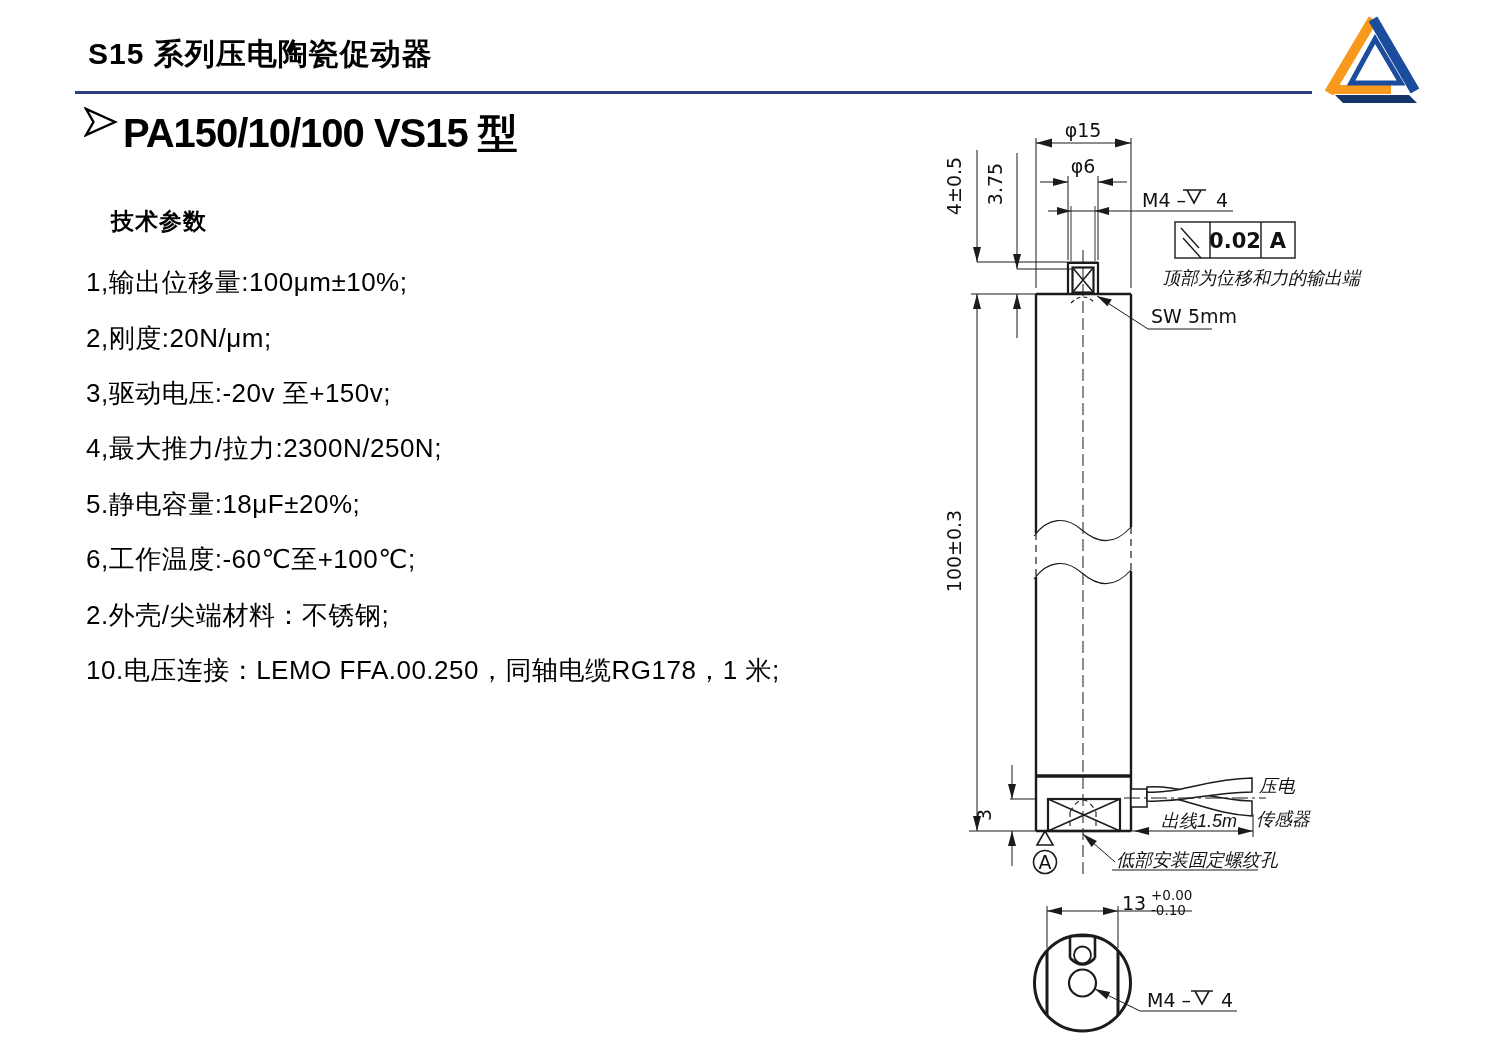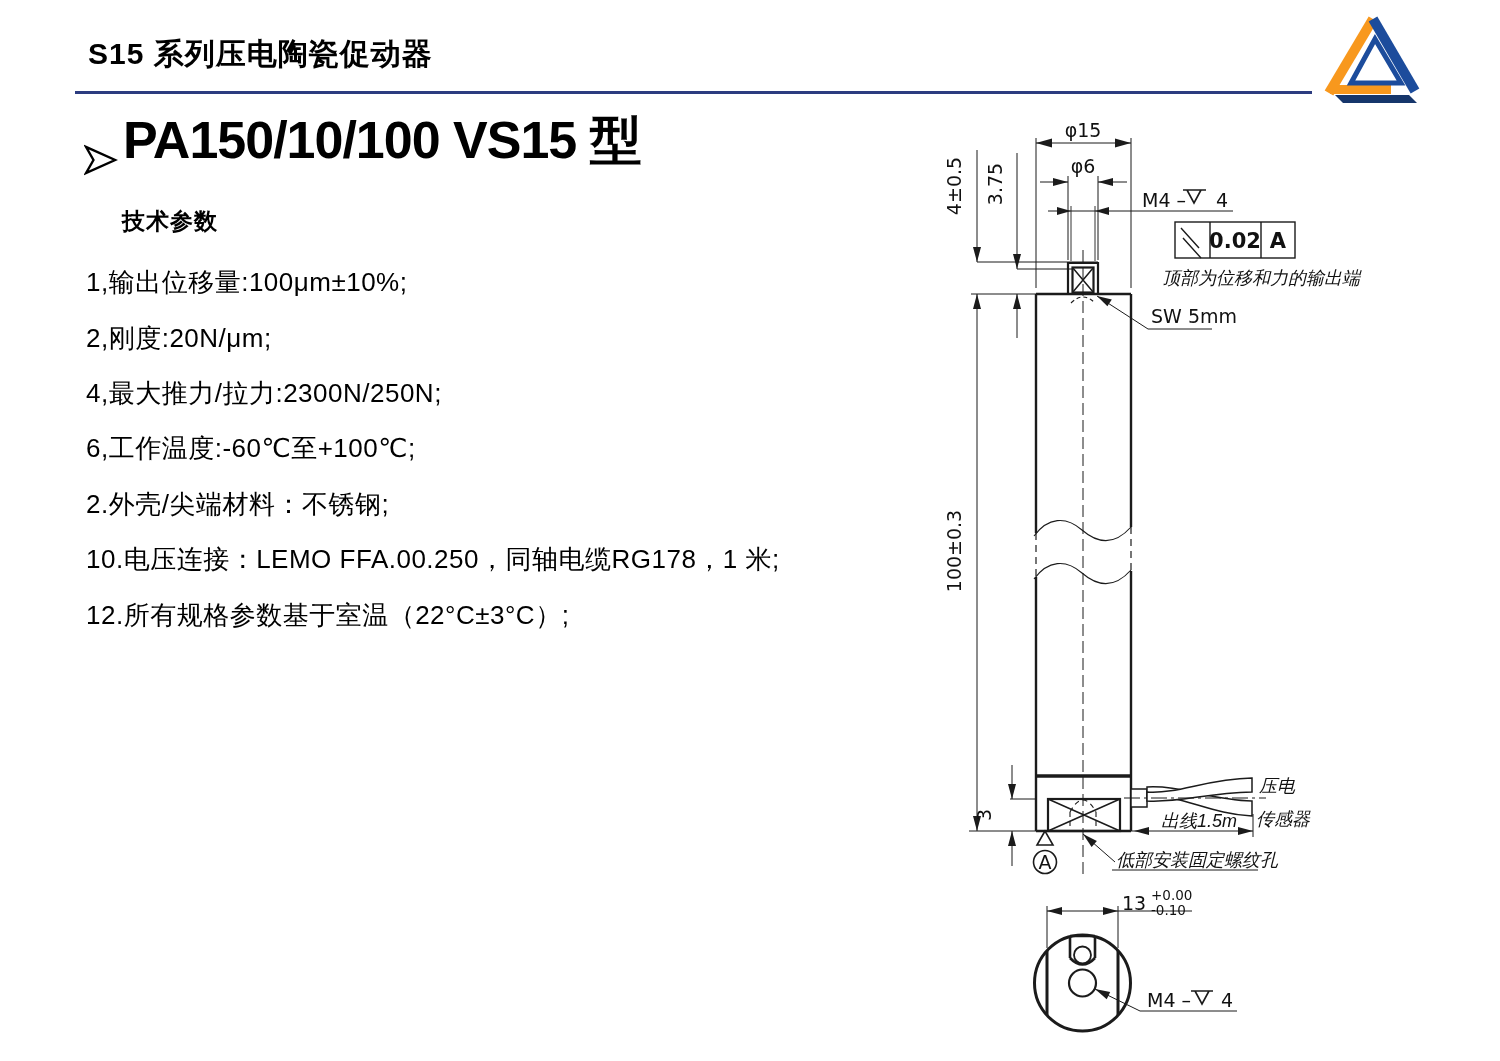--- a/index.html
+++ b/index.html
@@ -8,26 +8,26 @@
     font-family:"Liberation Sans","DejaVu Sans",sans-serif;color:#000;
     overflow:hidden;margin:0 auto;
   }
   .title{
     position:absolute;left:88px;top:34px;font-size:30px;font-weight:bold;
     letter-spacing:1px;white-space:nowrap;
   }
   .rule{position:absolute;left:75px;top:91px;width:1237px;height:3px;background:#2c3c80;}
   .logo{position:absolute;left:1323px;top:14px;width:100px;height:92px;}
   .model{
-    position:absolute;left:84px;top:106px;display:flex;align-items:flex-end;
-    font-size:52px;font-weight:bold;letter-spacing:-1px;white-space:nowrap;
+    position:absolute;left:84px;top:106px;display:flex;align-items:flex-start;
+    font-size:40px;font-weight:bold;letter-spacing:-1px;white-space:nowrap;
   }
   .model .arrow{margin-right:5px;flex:0 0 auto;}
   .tech{
-    position:absolute;left:122px;top:206px;font-size:23px;font-weight:bold;
+    position:absolute;left:111px;top:206px;font-size:23px;font-weight:bold;
     letter-spacing:1px;
   }
   .specs{position:absolute;left:86px;top:255px;width:860px;}
   .spec-item{
     height:55.4px;display:flex;align-items:center;font-size:26px;
     font-weight:400;letter-spacing:.5px;white-space:nowrap;
   }
   svg.drawing{position:absolute;left:0;top:0;width:1500px;height:1061px;}
   svg .dimtxt{font-family:"DejaVu Sans","Liberation Sans",sans-serif;font-size:19px;fill:#111;}
   svg .dimtxt-sm{font-family:"DejaVu Sans","Liberation Sans",sans-serif;font-size:13.5px;fill:#111;}
@@ -54,25 +54,26 @@
     <svg class="arrow" width="34" height="32" viewBox="0 0 36 34">
       <polygon points="2,3 33,17 2,31 10,17" fill="#ffffff" stroke="#000" stroke-width="2.5"></polygon>
     </svg>
     <span>PA150/10/100 VS15 型</span>
   </div>
 
   <div class="tech">技术参数</div>
   <div class="specs">
     <div class="spec-item">1,输出位移量:100μm±10%;</div>
     <div class="spec-item">2,刚度:20N/μm;</div>
+    <div class="spec-item">3,驱动电压:-20v 至+150v;</div>
     <div class="spec-item">4,最大推力/拉力:2300N/250N;</div>
+    <div class="spec-item">5.静电容量:18μF±20%;</div>
     <div class="spec-item">6,工作温度:-60℃至+100℃;</div>
     <div class="spec-item">2.外壳/尖端材料：不锈钢;</div>
     <div class="spec-item">10.电压连接：LEMO FFA.00.250，同轴电缆RG178，1 米;</div>
-    <div class="spec-item">12.所有规格参数基于室温（22°C±3°C）;</div>
   </div>
 
   <svg class="drawing" viewBox="0 0 1500 1061">
 
     <g stroke="#1b1b1b" fill="none">
 
       <path d="M1083,250 V875" stroke-width="1" stroke-dasharray="12,5"></path>
 
       <path d="M1068,293 V263 H1098 V293" stroke-width="2.2"></path>
       <rect x="1072.5" y="267.5" width="21" height="25" stroke-width="2.2"></rect>

